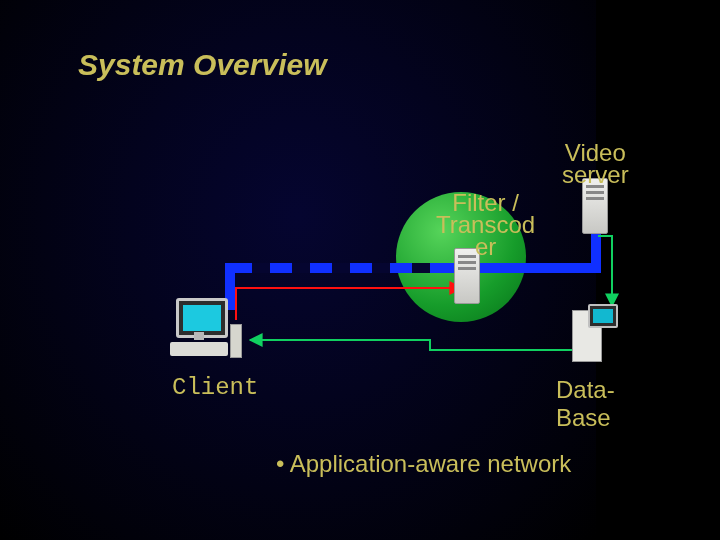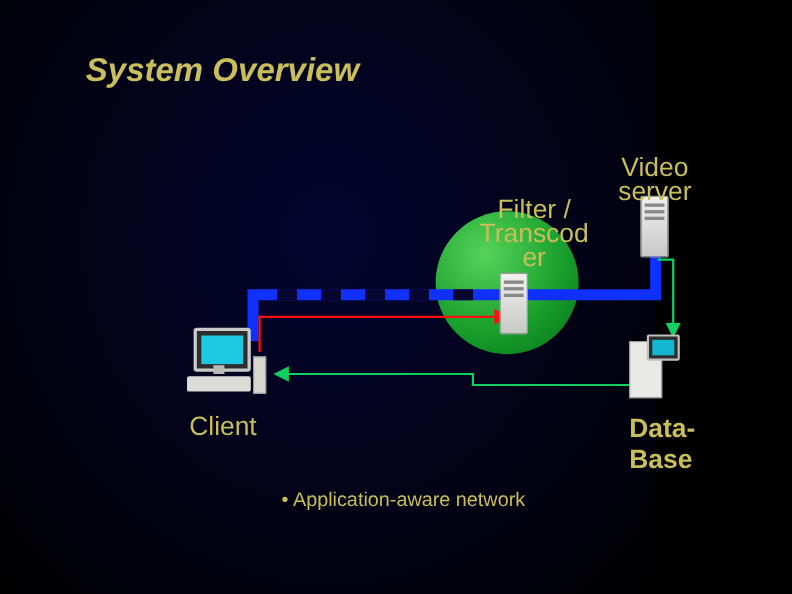--- a/index.html
+++ b/index.html
@@ -7,27 +7,27 @@
          background:radial-gradient(ellipse at 50% 40%,#050530 0%,#03031e 40%,#000 100%);
          font-family:Arial,Helvetica,sans-serif;color:#c9be5a;}
   .title{position:absolute;left:78px;top:48px;font-size:30px;font-weight:700;font-style:italic;}
 
   
   .circle{position:absolute;left:396px;top:192px;width:130px;height:130px;border-radius:50%;
           background:radial-gradient(circle at 35% 30%,#56d45a 0%,#169c2a 60%,#067018 100%);}
 
   
   .lbl{position:absolute;font-size:24px;color:#c9be5a;}
-  .lbl.filter{left:436px;top:180px;line-height:22px;text-align:center;}
+  .lbl.filter{left:436px;top:192px;line-height:22px;text-align:center;}
   .lbl.video{left:562px;top:142px;line-height:22px;text-align:center;}
-  .lbl.client{left:172px;top:374px;}
-  .lbl.db{left:572px;top:376px;font-weight:bold;}
+  .lbl.client{left:172px;top:374px;font-family:Liberation Mono, monospace;}
+  .lbl.db{left:556px;top:376px;}
 
   
-  .bullets{position:absolute;left:216px;top:420px;font-size:18px;color:#c9be5a;}
+  .bullets{position:absolute;left:236px;top:420px;font-size:24px;color:#c9be5a;}
   .bullets li{list-style:none;margin:6px 0;}
   .bullets li::before{content:"• ";}
 
   
   .pc,.srv,.tower{position:absolute;}
   
   .pc{left:170px;top:298px;width:70px;height:64px;}
   .pc .monitor{position:absolute;left:6px;top:0;width:46px;height:34px;border:3px solid #c9c9c9;background:#2d2d2d;border-radius:3px;}
   .pc .screen{position:absolute;left:4px;top:4px;right:4px;bottom:4px;background:#1cc9e0;}
   .pc .stand{position:absolute;left:24px;top:34px;width:10px;height:8px;background:#b8b8b8;}

